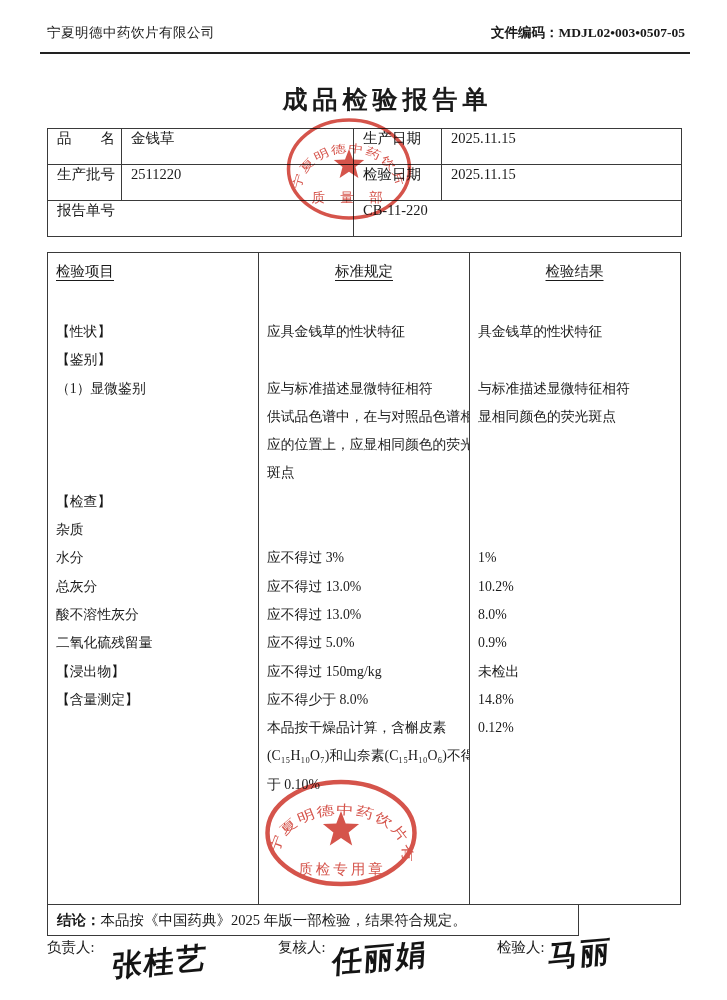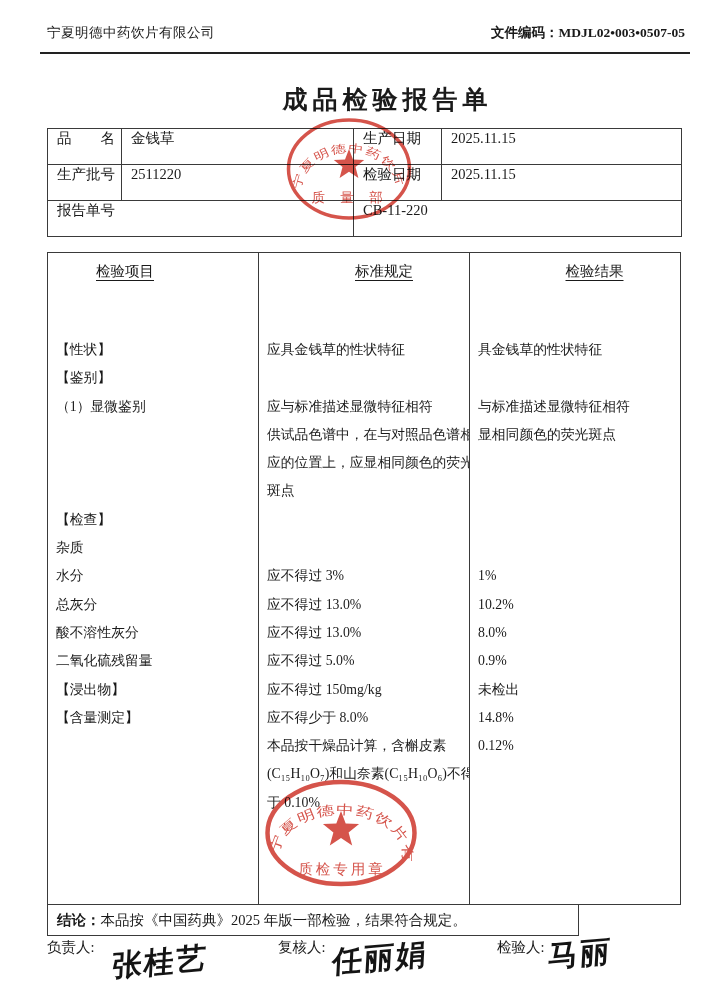--- a/index.html
+++ b/index.html
@@ -38,25 +38,25 @@
   
   .main-table {
     left:47px; top:252px; width:634px; height:653px;
     border:1px solid #3a3a3a;
     display:grid; grid-template-columns:210px 211px 210px;
   }
   .main-col { border-left:1px solid #3a3a3a; overflow:hidden; }
   .main-col.first { border-left:none; }
   .col-header {
     margin-top:9px; height:21px; font-size:14.5px;
-    text-decoration:underline; text-underline-offset:4px;margin-left:40px;
+    text-decoration:underline; text-underline-offset:4px;
   }
   .col-header.left   { padding-left:8px; }
   .col-header.center { text-align:center; }
-  .col-lines { margin-top:53px; }
+  .col-lines { margin-top:35px; }
   .line {
     height:28.3px; line-height:28.3px; font-size:13.8px;
     padding-left:8px; white-space:nowrap; overflow:hidden;
   }
 
   
   .conclusion {
     left:47px; top:904px; width:532px; height:32px;
     border:1px solid #3a3a3a; line-height:30px;
     font-size:14.5px; padding-left:9px; white-space:nowrap; overflow:hidden;

